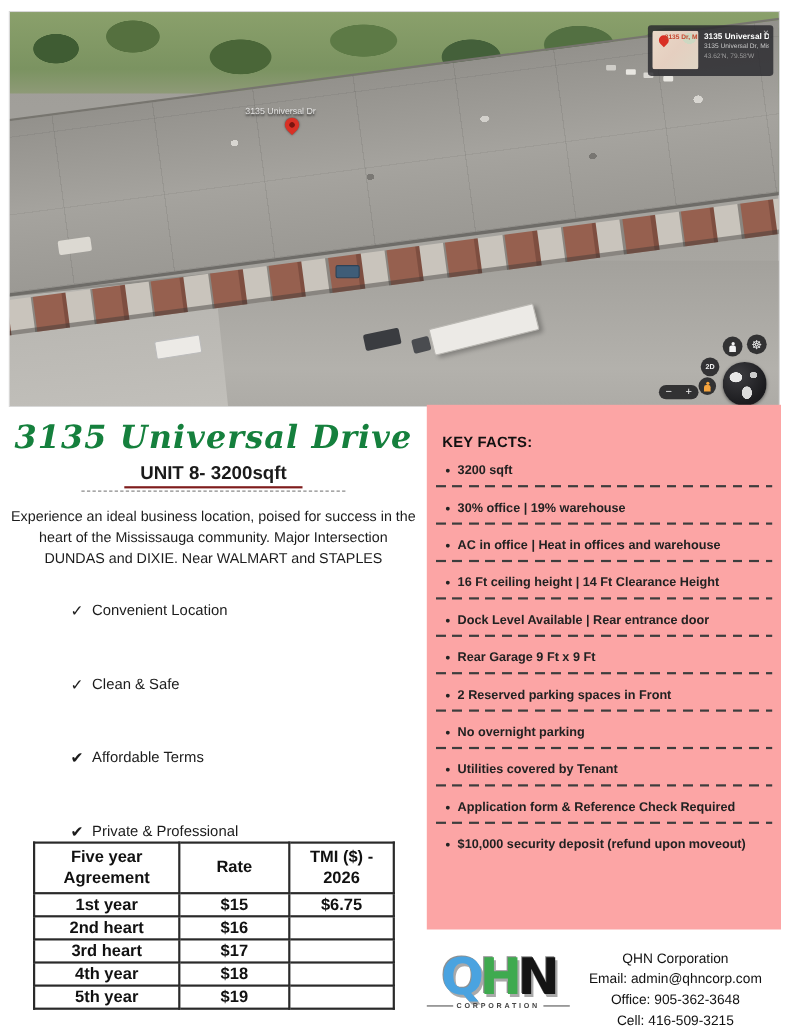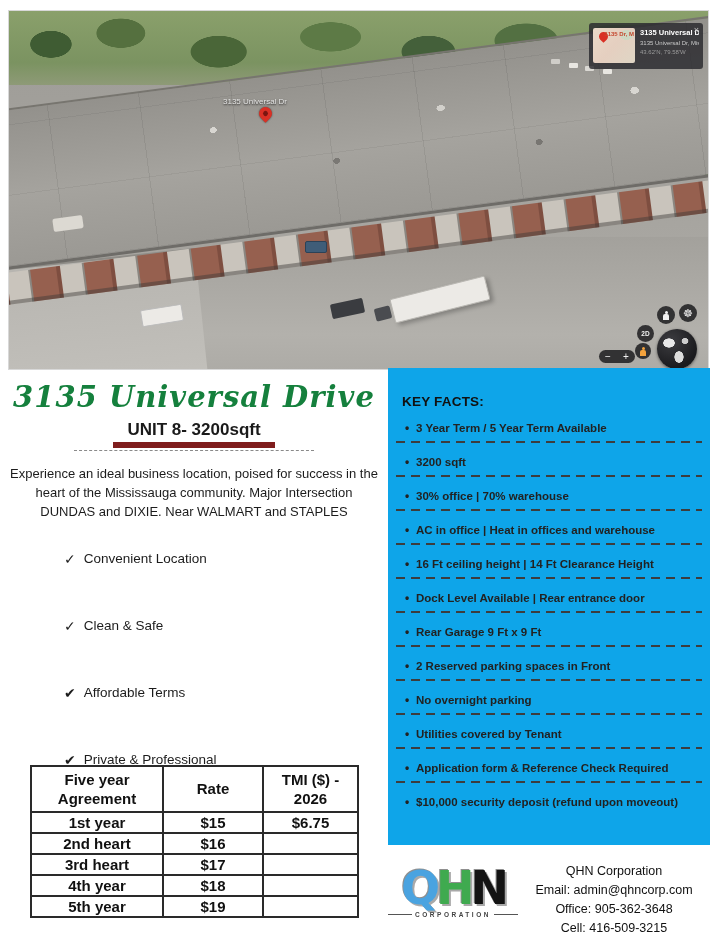--- a/index.html
+++ b/index.html
@@ -109,39 +109,39 @@
       radial-gradient(6px 5px at 70% 30%, #cccccc 55%, transparent 60%),
       radial-gradient(circle at 35% 30%, #3c3c40 0%, #1b1b1e 70%);
     box-shadow:0 1px 3px rgba(0,0,0,.5); }
 
   
   .left-col { position:absolute; left:0; top:372px; width:388px; }
   .script-title { text-align:center; font-family:"DejaVu Serif", serif; font-style:italic; font-weight:bold;
     font-size:29px; letter-spacing:1px; color:#15803d; margin-top:8px; }
   .unit-line { text-align:center; margin-top:6px; }
   .unit-line span { display:inline-block; font-size:17px; font-weight:bold; padding:0 14px 2px 14px;
-    border-bottom:6px solid #7f1d1d; }
+    border-bottom:2px solid #7f1d1d; }
   .unit-dash { width:240px; margin:2px auto 0 auto; border-bottom:1px dashed #8a8a8a; }
   .desc { margin:14px 8px 0 8px; text-align:center; font-size:13px; line-height:1.45; color:#1c1c1c; }
   .checks { margin-top:28px; }
   .check-row { display:flex; align-items:center; padding-left:64px; height:18px; margin-bottom:49px;
     font-size:13.5px; color:#1c1c1c; }
   .check-row .mark { margin-right:8px; font-size:14px; }
 
   
   .rate-table { position:absolute; left:30px; top:393px; border-collapse:collapse; }
   .rate-table th, .rate-table td { border:2px solid #2a2a2a; font-size:15px; text-align:center;
     font-weight:bold; color:#111; background:#fff; }
   .rate-table th { width:132px; height:46px; line-height:1.3; padding:0 6px; }
   .rate-table th.c2 { width:100px; } .rate-table th.c3 { width:95px; }
   .rate-table td { height:20px; padding:1px 4px; }
 
   
   .facts-panel { position:absolute; left:388px; top:368px; width:322px; height:477px;
-    background:#0ea5e9; padding:26px 14px 0 14px; }
+    background:#fca5a5; padding:26px 14px 0 14px; }
   .facts-heading { font-size:13.5px; font-weight:bold; color:#111; letter-spacing:.2px; }
   .fact-item { position:relative; padding:13px 0 0 14px; font-size:11.5px; font-weight:bold; color:#222;
     height:34px; }
   .fact-item::before { content:"•"; position:absolute; left:3px; top:12px; font-size:12px; }
   .fact-item .sep { position:absolute; left:-6px; right:-6px; bottom:0; height:2px;
     background:repeating-linear-gradient(90deg,#3d3d3d 0 9px, transparent 9px 15px); }
   .fact-item:last-child .sep { display:none; }
   .fact-item:first-of-type { padding-top:22px; height:44px; }
   .fact-item:first-of-type::before { top:21px; }
 
@@ -274,23 +274,22 @@
         <td>5th year</td>
         <td>$19</td>
         <td></td>
       </tr>
     </tbody>
       </table>
   </div>
 
   <div class="facts-panel">
     <div class="facts-heading">KEY FACTS:</div>
-    <div class="fact-item"><span>3 Year Term / 5 Year Term Available</span><span class="sep"></span></div>
     <div class="fact-item"><span>3200 sqft</span><span class="sep"></span></div>
-    <div class="fact-item"><span>30% office | 70% warehouse</span><span class="sep"></span></div>
+    <div class="fact-item"><span>30% office | 19% warehouse</span><span class="sep"></span></div>
     <div class="fact-item"><span>AC in office | Heat in offices and warehouse</span><span class="sep"></span></div>
     <div class="fact-item"><span>16 Ft ceiling height | 14 Ft Clearance Height</span><span class="sep"></span></div>
     <div class="fact-item"><span>Dock Level Available | Rear entrance door</span><span class="sep"></span></div>
     <div class="fact-item"><span>Rear Garage 9 Ft x 9 Ft</span><span class="sep"></span></div>
     <div class="fact-item"><span>2 Reserved parking spaces in Front</span><span class="sep"></span></div>
     <div class="fact-item"><span>No overnight parking</span><span class="sep"></span></div>
     <div class="fact-item"><span>Utilities covered by Tenant</span><span class="sep"></span></div>
     <div class="fact-item"><span>Application form &amp; Reference Check Required</span><span class="sep"></span></div>
     <div class="fact-item"><span>$10,000 security deposit (refund upon moveout)</span></div>
   </div>

